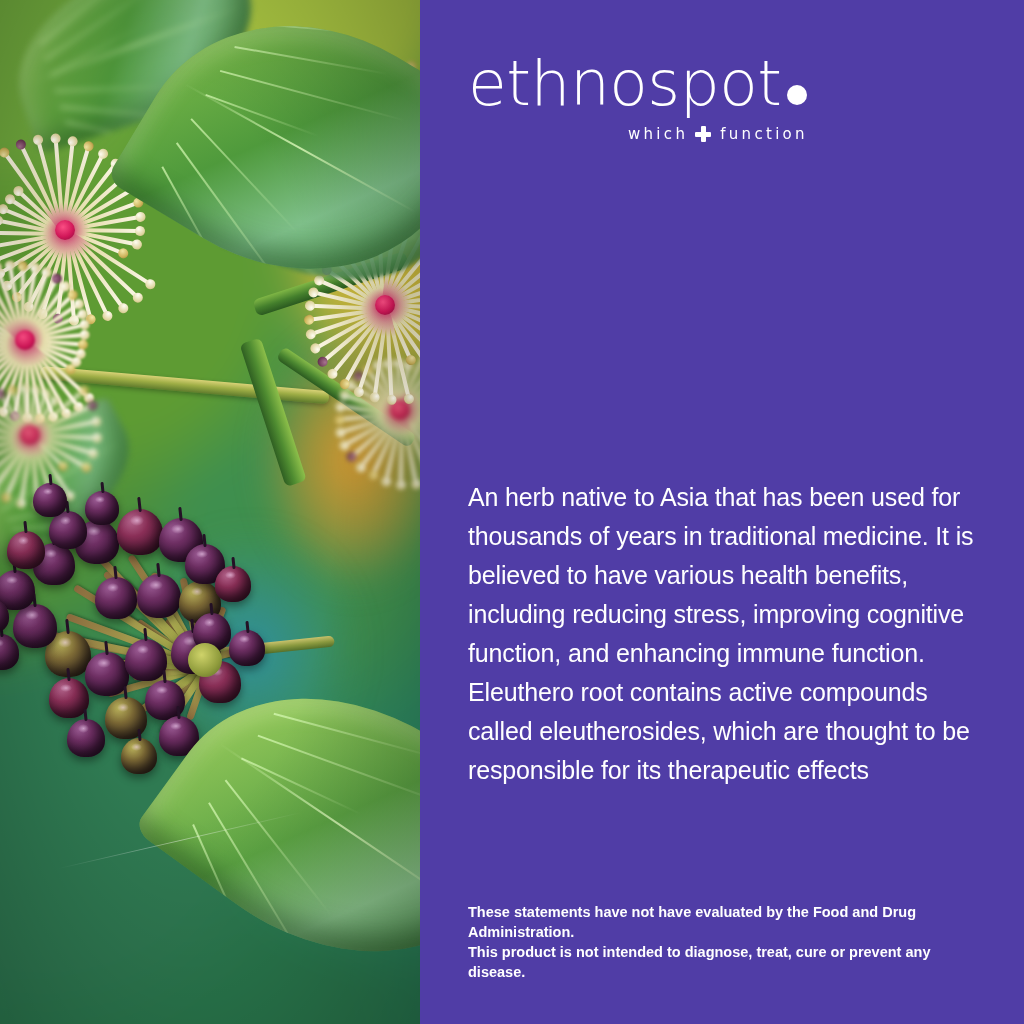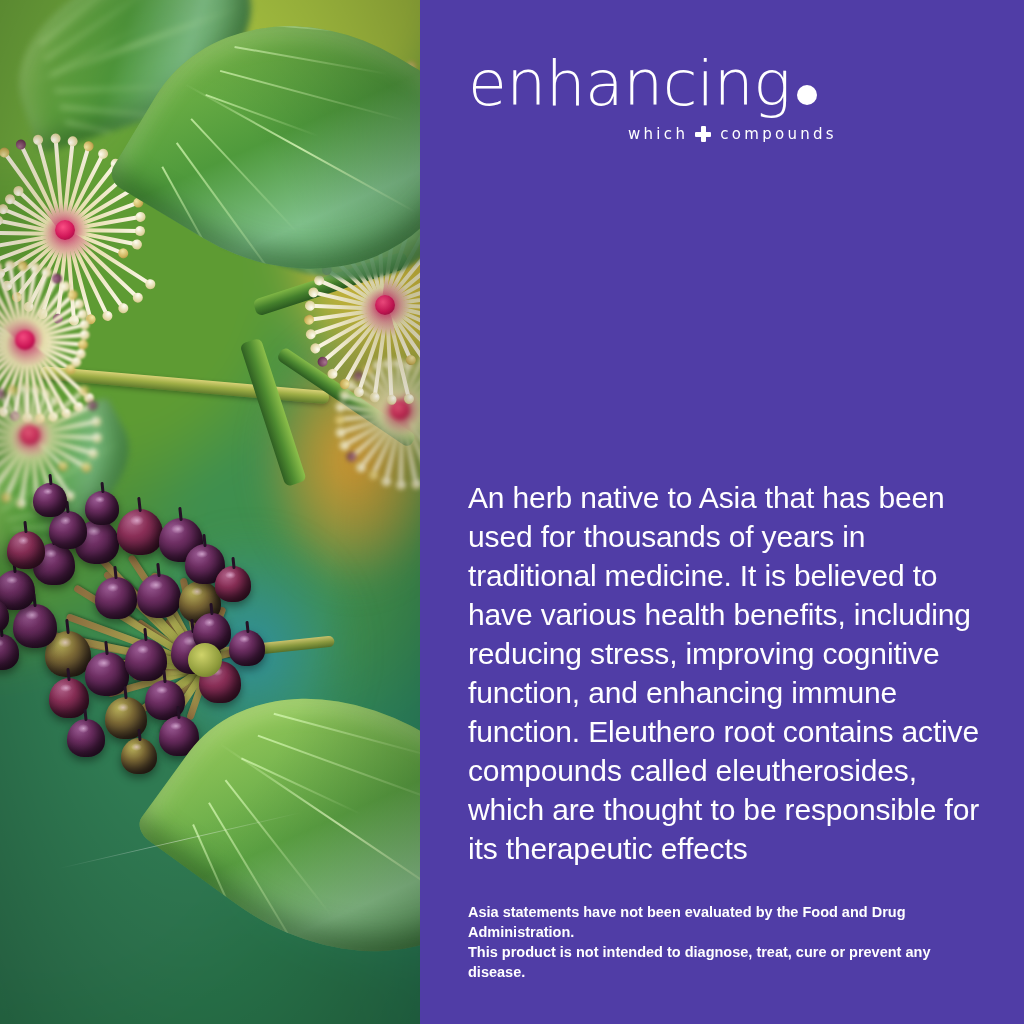--- a/index.html
+++ b/index.html
@@ -190,21 +190,21 @@
     font-family:"Liberation Sans", sans-serif;
     font-weight:700;
     font-size:25px;
     letter-spacing:-0.1px;
     margin:0;
   }
   .body-copy{
     position:absolute;left:48px;top:478px;right:32px;
     font-family:"Liberation Sans", sans-serif;
     font-weight:400;
-    font-size:30px;
+    font-size:25px;
     line-height:39px;
     letter-spacing:-0.15px;
     margin:0;
   }
   .disclaimer{
     position:absolute;left:48px;bottom:42px;right:40px;
     font-family:"Liberation Sans", sans-serif;
     font-weight:600;
     font-size:14.5px;
     line-height:20px;
@@ -590,28 +590,28 @@
         </div>
       </div>
     <div class="web"></div>
     <div class="photo-vignette"></div>
   </div>
 
   <div class="panel">
 
     <div class="logo-wrap">
       <div class="logo">
-        <span>enhancing</span>
+        <span>ethnospot</span>
         <span class="dot"></span>
       </div>
       <div class="tagline">
         <span>which</span>
         <span class="cross"></span>
-        <span>compounds</span>
+        <span>function</span>
       </div>
     </div>
 
     <p class="body-copy">An herb native to Asia that has been used for thousands of years in traditional medicine. It is believed to have various health benefits, including reducing stress, improving cognitive function, and enhancing immune function. Eleuthero root contains active compounds called eleutherosides, which are thought to be responsible for its therapeutic effects</p>
-    <p class="disclaimer">Asia statements have not been evaluated by the Food and Drug Administration.
+    <p class="disclaimer">These statements have not have evaluated by the Food and Drug Administration.
 This product is not intended to diagnose, treat, cure or prevent any disease.</p>
 
   </div>
 </div>
 
 </body></html>

